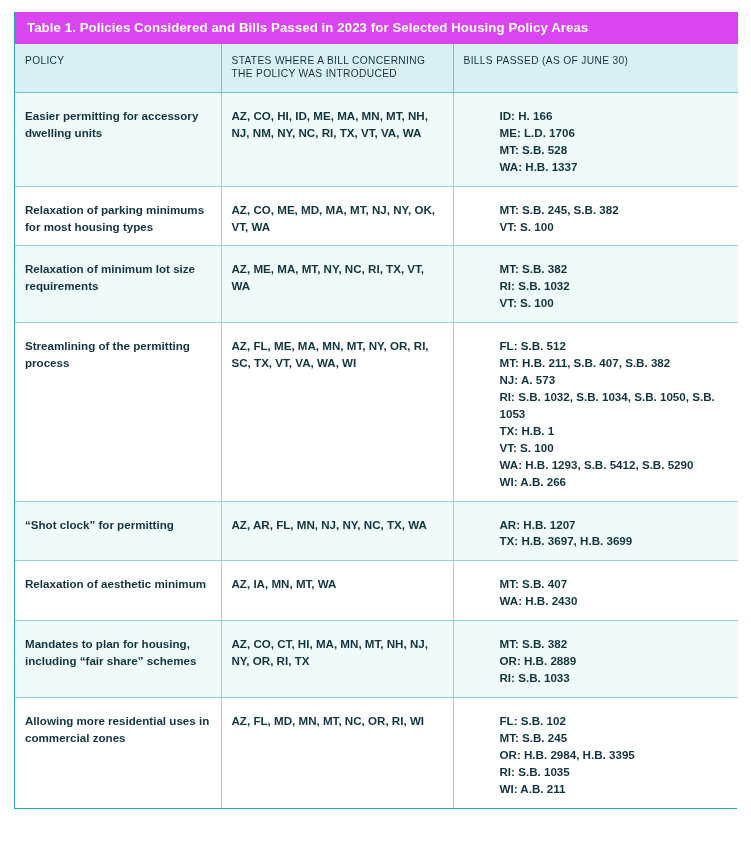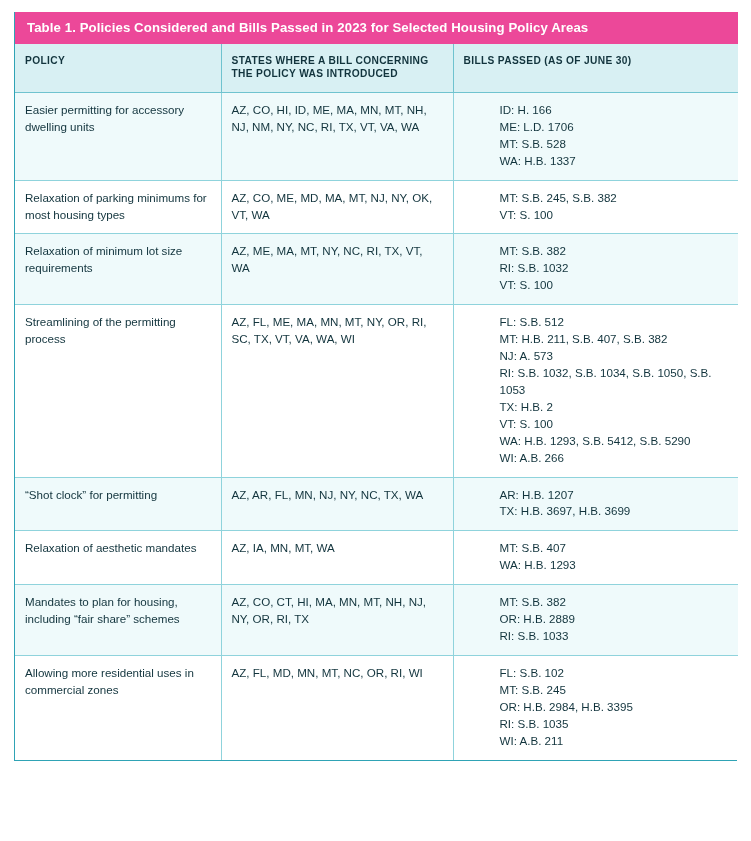--- a/index.html
+++ b/index.html
@@ -21,56 +21,57 @@
     padding: 12px 14px 10px 14px;
     position: relative;
   }
   .table-wrap {
     border: 1px solid #2fa3b5;
     border-top: none;
     box-sizing: border-box;
     width: 723px;
   }
   .table-title {
-    background: #ec4899;
+    background: #d946ef;
     color: #ffffff;
     font-size: 13.2px;
     font-weight: bold;
     letter-spacing: 0.1px;
     padding: 8px 12px 9px 12px;
     box-sizing: border-box;
     width: 723px;
   }
   table {
     border-collapse: collapse;
     width: 723px;
     table-layout: fixed;
   }
   th {
     background: #d8f0f3;
     color: #12343d;
     font-size: 10.2px;
-    font-weight: bold;
+    font-weight: normal;
     letter-spacing: 0.35px;
     text-align: left;
     vertical-align: top;
     padding: 10px 10px 11px 10px;
     border-right: 1px solid #6fc3cf;
     border-bottom: 1px solid #6fc3cf;
     line-height: 1.32;
   }
   th:last-child { border-right: none; }
   td {
     font-size: 11.6px;
     line-height: 1.46;
     vertical-align: top;
-    padding: 9px 10px 10px 10px;
+    padding: 15px 10px 10px 10px;
     border-right: 1px solid #8fd3dc;
     border-bottom: 1px solid #8fd3dc;
     color: #12343d;
+    font-weight: bold;
   }
   td:last-child { border-right: none; }
   tbody tr:nth-child(odd) td { background: #effafb; }
   tbody tr:nth-child(even) td { background: #ffffff; }
   tbody tr:last-child td { border-bottom: none; }
   col.c1 { width: 206px; }
   col.c2 { width: 232px; }
   col.c3 { width: 285px; }
   .cell-line { display: block; margin-left: 36px; }
 </style>
@@ -124,40 +125,40 @@
             </td>
           </tr>
           <tr>
             <td>Streamlining of the permitting process</td>
             <td>AZ, FL, ME, MA, MN, MT, NY, OR, RI, SC, TX, VT, VA, WA, WI</td>
             <td>
               <span class="cell-line">FL: S.B. 512</span>
               <span class="cell-line">MT: H.B. 211, S.B. 407, S.B. 382</span>
               <span class="cell-line">NJ: A. 573</span>
               <span class="cell-line">RI: S.B. 1032, S.B. 1034, S.B. 1050, S.B. 1053</span>
-              <span class="cell-line">TX: H.B. 2</span>
+              <span class="cell-line">TX: H.B. 1</span>
               <span class="cell-line">VT: S. 100</span>
               <span class="cell-line">WA: H.B. 1293, S.B. 5412, S.B. 5290</span>
               <span class="cell-line">WI: A.B. 266</span>
             </td>
           </tr>
           <tr>
             <td>“Shot clock” for permitting</td>
             <td>AZ, AR, FL, MN, NJ, NY, NC, TX, WA</td>
             <td>
               <span class="cell-line">AR: H.B. 1207</span>
               <span class="cell-line">TX: H.B. 3697, H.B. 3699</span>
             </td>
           </tr>
           <tr>
-            <td>Relaxation of aesthetic mandates</td>
+            <td>Relaxation of aesthetic minimum</td>
             <td>AZ, IA, MN, MT, WA</td>
             <td>
               <span class="cell-line">MT: S.B. 407</span>
-              <span class="cell-line">WA: H.B. 1293</span>
+              <span class="cell-line">WA: H.B. 2430</span>
             </td>
           </tr>
           <tr>
             <td>Mandates to plan for housing, including “fair share” schemes</td>
             <td>AZ, CO, CT, HI, MA, MN, MT, NH, NJ, NY, OR, RI, TX</td>
             <td>
               <span class="cell-line">MT: S.B. 382</span>
               <span class="cell-line">OR: H.B. 2889</span>
               <span class="cell-line">RI: S.B. 1033</span>
             </td>

